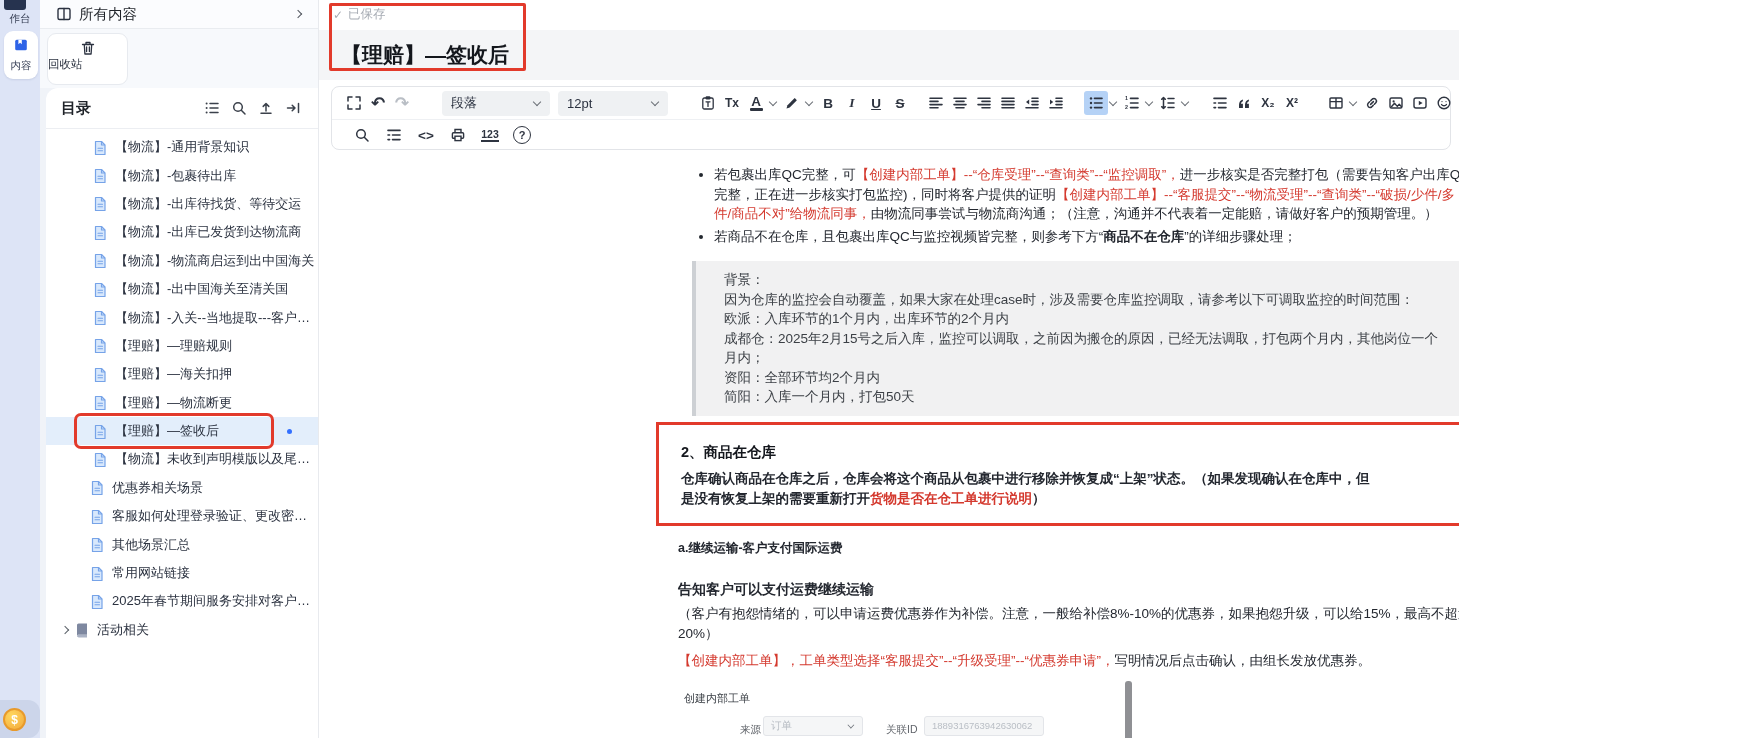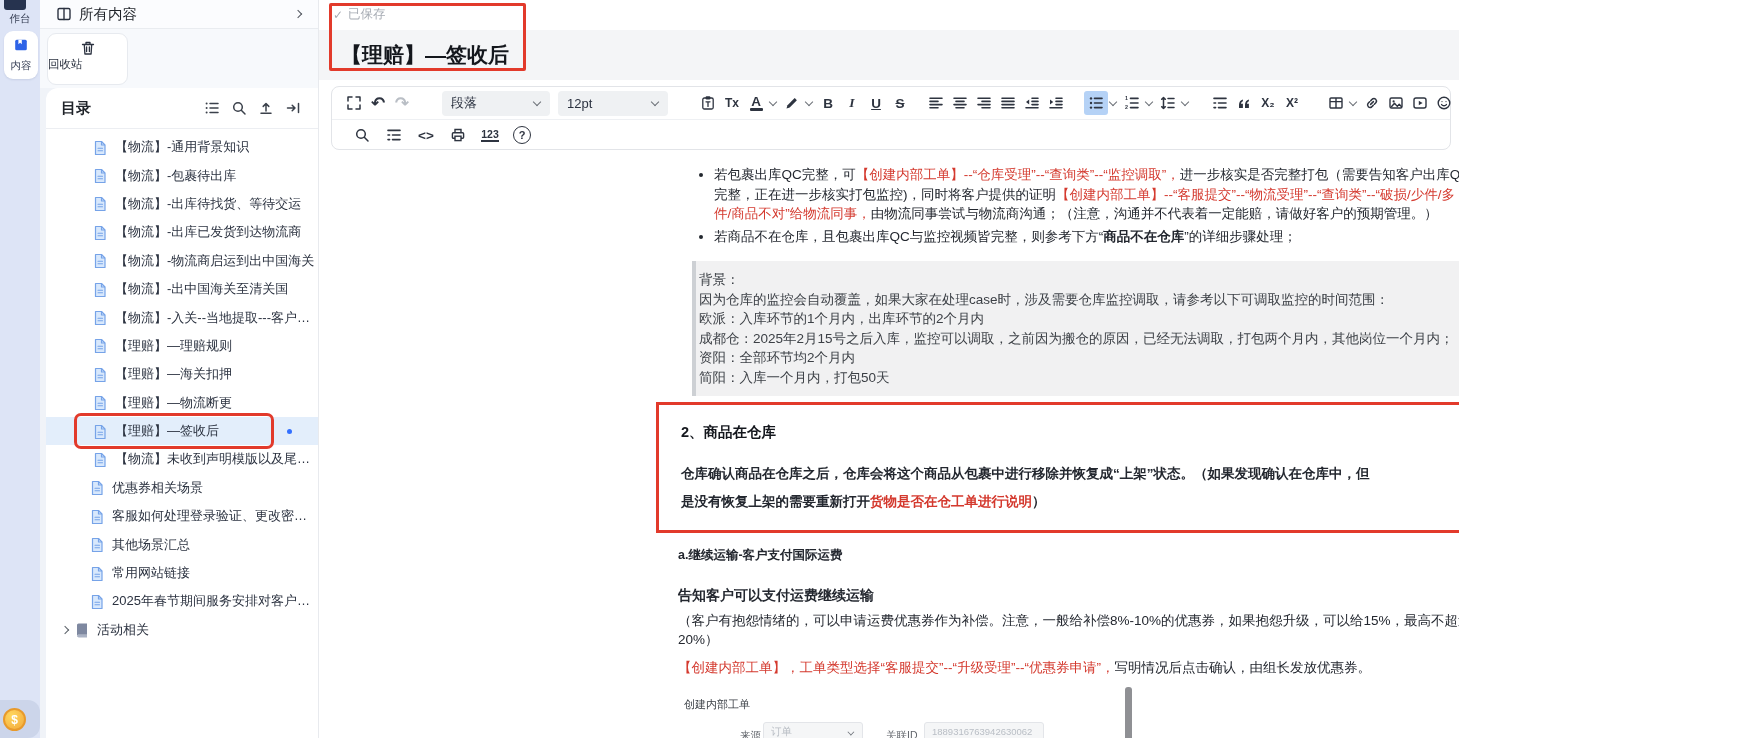--- a/index.html
+++ b/index.html
@@ -90,24 +90,24 @@
   .count123 { border-bottom:2px solid #2e3440; line-height:10px; font-size:10.5px; padding-bottom:1px; width:auto; }
   .help { width:18px; height:18px; border:1.4px solid #2e3440; border-radius:50%; font-size:11px; display:flex; align-items:center; justify-content:center; }
 
   
   .content { position:absolute; left:359px; top:152px; width:794px; bottom:0; font-size:13.5px; line-height:19.5px; color:#23272f; }
   .content ul { margin:13px 0 0; padding-left:36px; }
   .content li { margin-bottom:3px; }
   .sg-r { color:#d4392e; }
   .sg-b { font-weight:700; }
   .sg-rb { color:#d4392e; font-weight:700; }
-  .quote { margin:15px 0 0 14px; background:#f1f1f2; border-left:4px solid #cdd0d4; padding:9px 3px; color:#3c4046; }
+  .quote { margin:15px 0 0 14px; background:#f1f1f2; border-left:4px solid #cdd0d4; padding:9px 28px; color:#3c4046; }
   .redsec { margin-top:6px; margin-left:-22px; width:916px; border:3px solid #e23a2b; padding:2px 24px 14px 22px; }
   .redsec h2 { font-size:14.5px; font-weight:700; margin-top:16px; color:#14171d; }
-  .redsec p { margin-top:17px; font-weight:700; line-height:28px; width:700px; }
+  .redsec p { margin-top:7px; font-weight:700; line-height:20px; width:700px; }
   .sub-a { margin-top:13px; font-size:12.5px; font-weight:700; }
   .tell { margin-top:21px; font-size:14px; font-weight:700; }
   .note { margin-top:5px; }
   .ticket { margin-top:8px; }
 
   .formshot { position:relative; margin-top:10px; width:100%; height:101px; background:#fff; }
   .fs-title { position:absolute; left:6px; top:8px; font-size:11px; color:#3a3f45; }
   .fs-lbl { position:absolute; font-size:10.5px; color:#60646a; }
   .fs-box { position:absolute; height:20px; background:#f5f6f7; border:1px solid #e3e5e9; border-radius:3px;
             display:flex; align-items:center; padding:0 7px; font-size:10.5px; color:#b9bec5; }

